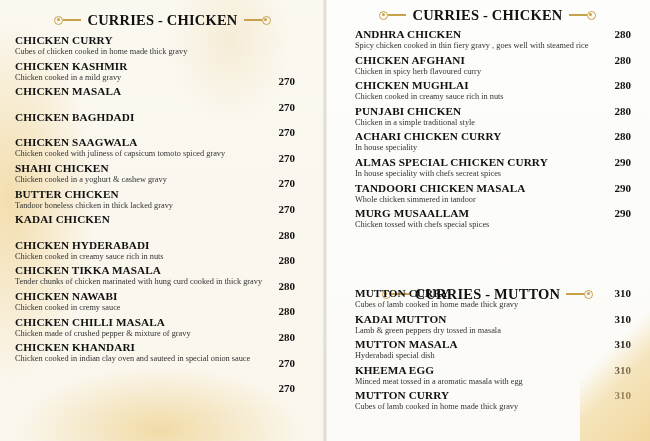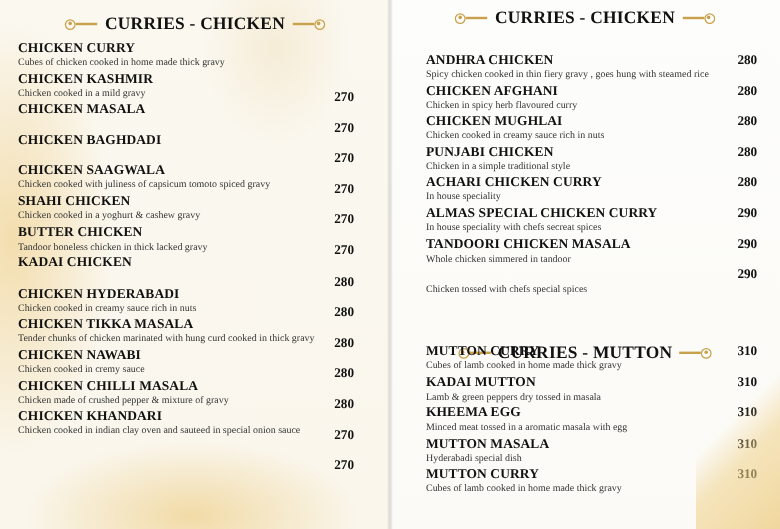--- a/index.html
+++ b/index.html
@@ -40,21 +40,21 @@
   .orn .knot::after { content:""; position:absolute; left:1.5px; top:1.5px; width:3px; height:3px; border-radius:50%; background:#c9a14a; }
   .orn .line { width:18px; height:1.5px; background:#c9a14a; }
   .items { position:relative; }
   .item { position:relative; height:25.6px; }
   .item .name { position:absolute; left:0; top:0; font-weight:bold; font-size:11.2px; letter-spacing:0.1px; white-space:nowrap;text-align:right; }
   .item .price { position:absolute; top:0; font-weight:bold; font-size:11px; white-space:nowrap; }
   .item .desc { position:absolute; left:0; top:13px; font-size:8.3px; color:#333; white-space:nowrap; }
   .left .items { position:absolute; left:15px; top:34px; width:280px; }
   .left .item .price { right:0;margin-top:41px; }
   .left .section-title { position:absolute; left:0; width:325px; top:9px; }
-  .right .block1 { position:absolute; left:30px; top:44px; width:276px; }
+  .right .block1 { position:absolute; left:30px; top:28px; width:276px; }
   .right .item .price { right:0; }
   .right .title1 { position:absolute; left:0; width:325px; top:4px; }
   .right .title2 { position:absolute; left:0; width:325px; top:263px;margin-top:20px; }
   .right .block2 { position:absolute; left:30px; top:287px; width:276px; }
 </style>
 </head>
 <body>
 
 <div class="spread">
   <div class="page left">
@@ -144,21 +144,21 @@
       <span>CURRIES - CHICKEN</span>
       <span class="orn">
           <span class="line"></span>
           <span class="knot"></span>
         </span>
     </div>
     <div class="items block1" id="right-items-1">
         <div class="item">
           <span class="name">ANDHRA CHICKEN</span>
           <span class="price">280</span>
-          <span class="desc">Spicy chicken cooked in thin fiery gravy , goes hung with steamed rice</span>
+          <span class="desc">Spicy chicken cooked in thin fiery gravy , goes well with steamed rice</span>
         </div>
         <div class="item">
           <span class="name">CHICKEN AFGHANI</span>
           <span class="price">280</span>
           <span class="desc">Chicken in spicy herb flavoured curry</span>
         </div>
         <div class="item">
           <span class="name">CHICKEN MUGHLAI</span>
           <span class="price">280</span>
           <span class="desc">Chicken cooked in creamy sauce rich in nuts</span>
@@ -177,20 +177,21 @@
           <span class="name">ALMAS SPECIAL CHICKEN CURRY</span>
           <span class="price">290</span>
           <span class="desc">In house speciality with chefs secreat spices</span>
         </div>
         <div class="item">
           <span class="name">TANDOORI CHICKEN MASALA</span>
           <span class="price">290</span>
           <span class="desc">Whole chicken simmered in tandoor</span>
         </div>
         <div class="item">
+          <span class="name">MURG MUSAALLAM</span>
           <span class="price">290</span>
           <span class="desc">Chicken tossed with chefs special spices</span>
         </div>
       </div>
 
     <div class="section-title title2">
       <span class="orn">
           <span class="knot"></span>
           <span class="line"></span>
         </span>
@@ -205,28 +206,28 @@
           <span class="name">MUTTON CURRY</span>
           <span class="price">310</span>
           <span class="desc">Cubes of lamb cooked in home made thick gravy</span>
         </div>
         <div class="item">
           <span class="name">KADAI MUTTON</span>
           <span class="price">310</span>
           <span class="desc">Lamb &amp; green peppers dry tossed in masala</span>
         </div>
         <div class="item">
+          <span class="name">MUTTON MASALA</span>
+          <span class="price">310</span>
+          <span class="desc">Hyderabadi special dish</span>
+        </div>
+        <div class="item">
           <span class="name">KHEEMA EGG</span>
           <span class="price">310</span>
           <span class="desc">Minced meat tossed in a aromatic masala with egg</span>
-        </div>
-        <div class="item">
-          <span class="name">MUTTON MASALA</span>
-          <span class="price">310</span>
-          <span class="desc">Hyderabadi special dish</span>
         </div>
         <div class="item">
           <span class="name">MUTTON CURRY</span>
           <span class="price">310</span>
           <span class="desc">Cubes of lamb cooked in home made thick gravy</span>
         </div>
       </div>
   </div>
   <div class="divider"></div>
 </div>

